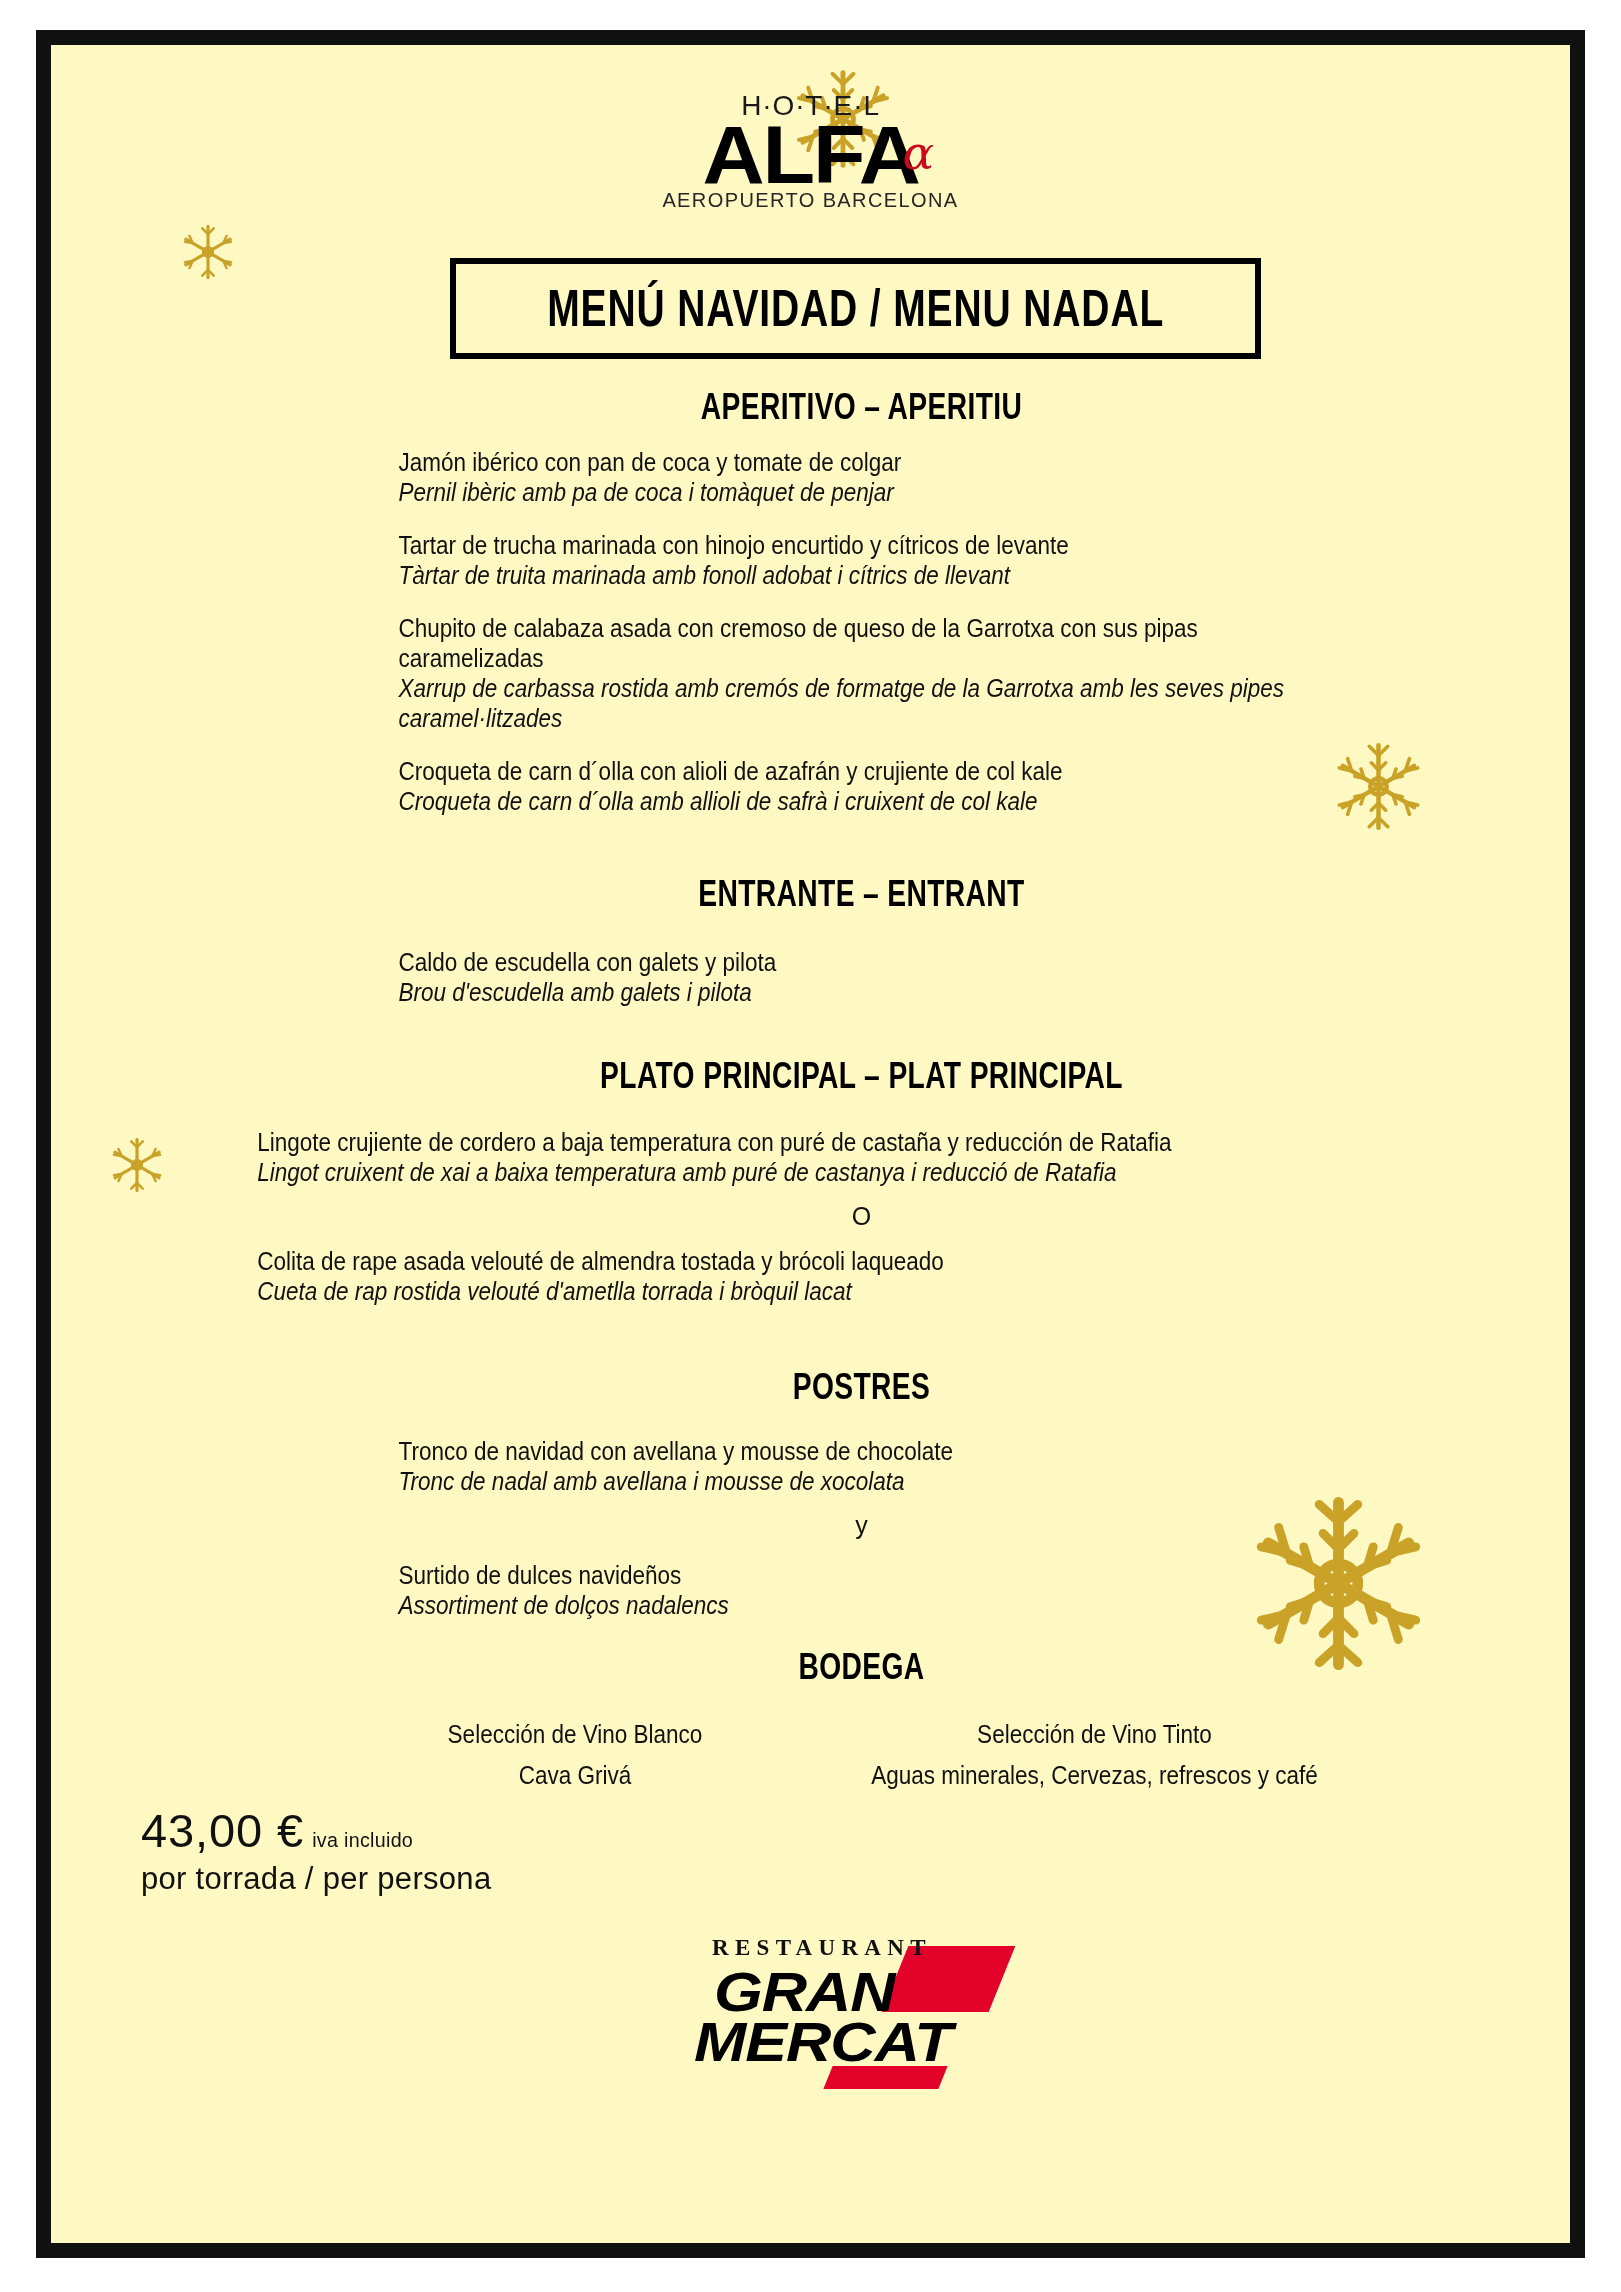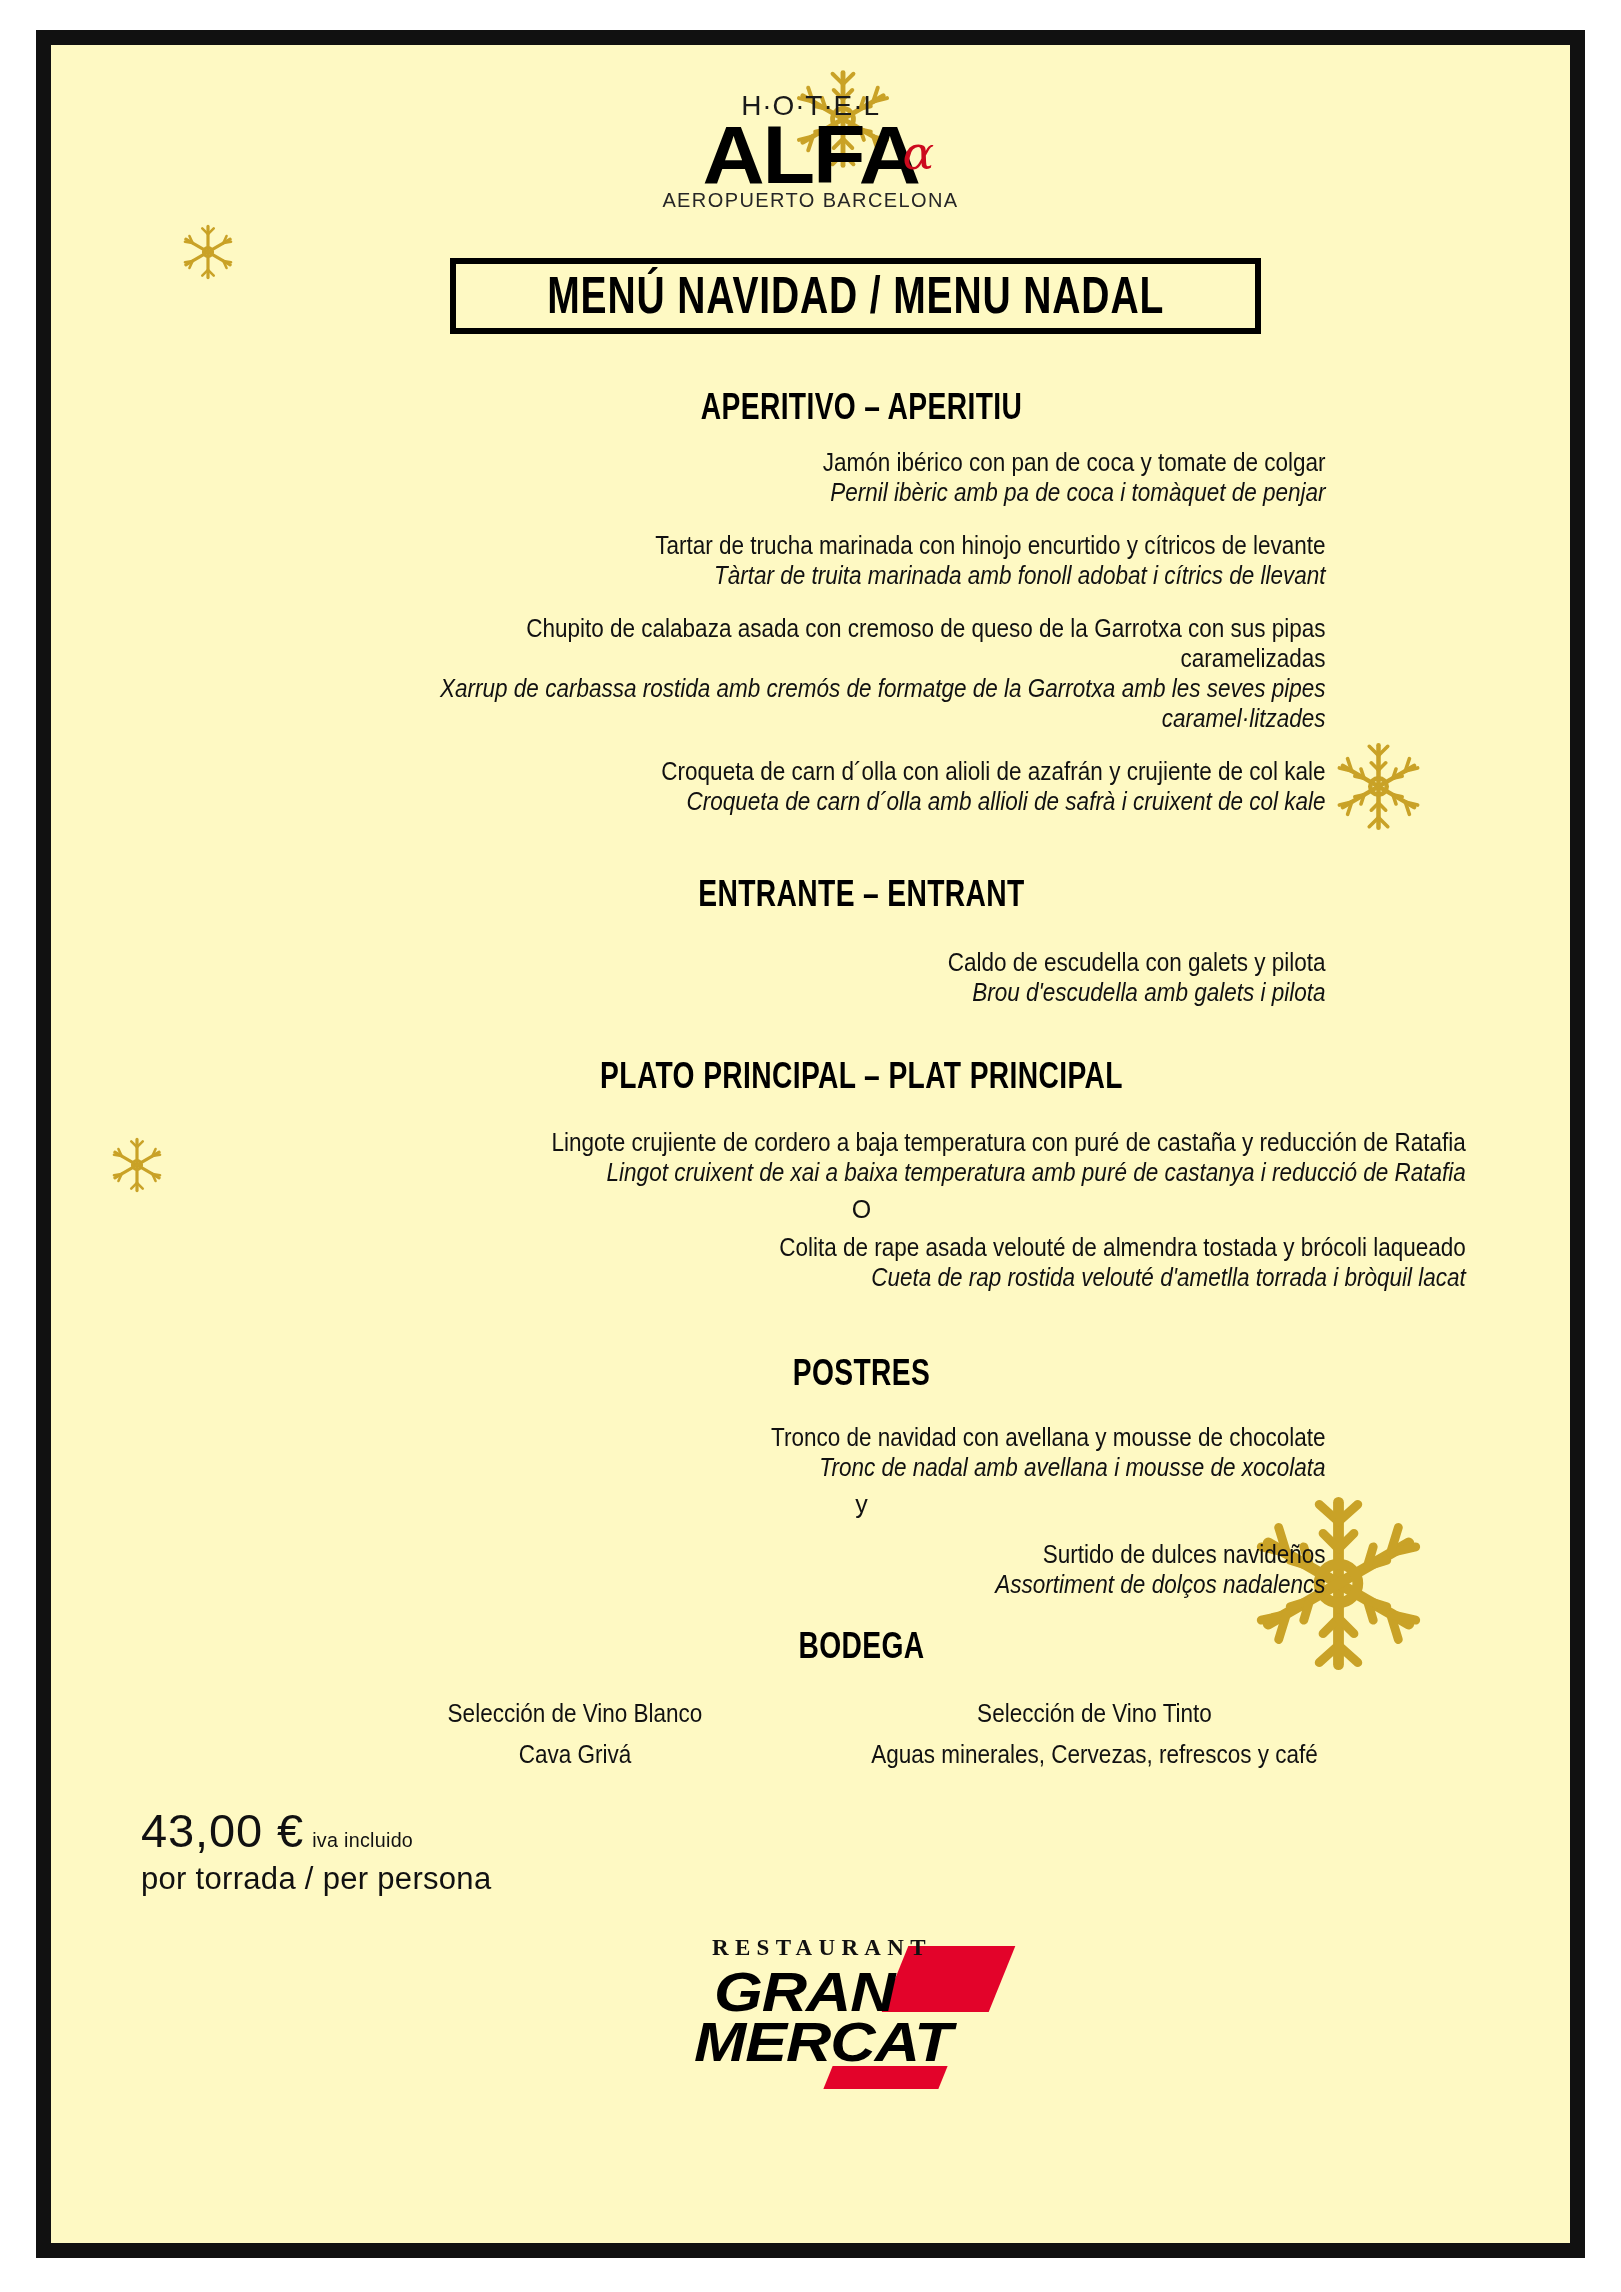--- a/index.html
+++ b/index.html
@@ -87,21 +87,21 @@
     color: #262626;
     margin-top: 1px;
   }
 
   
   #menu-title-banner {
     position: absolute;
     left: 399px;
     top: 213px;
     width: 811px;
-    height: 76px;
+    height: 101px;
     border: 6.3px solid #000000;
     box-sizing: border-box;
     display: flex;
     align-items: center;
     justify-content: center;
   }
   #menu-title-banner .banner-text {
     font-family: "Liberation Sans", sans-serif;
     font-weight: bold;
     font-size: 42px;
@@ -126,23 +126,23 @@
     font-family: "Liberation Sans", sans-serif;
     font-weight: bold;
     color: #000000;
     font-size: 30px;
     letter-spacing: 0.4px;
     transform: scaleX(0.94) scaleY(1.2);
     white-space: nowrap;
   }
 
   .dish {
-    text-align: right;
+    text-align: left;
     width: 1030px;
-    margin: 8px auto;
+    margin: 15px auto;
   }
   .dish-es, .dish-ca {
     font-family: "Liberation Sans", sans-serif;
     font-size: 25px;
     line-height: 30px;
     color: #111111;
     transform: scaleX(0.9);
     transform-origin: center;
   }
   .dish-ca { font-style: italic; }

